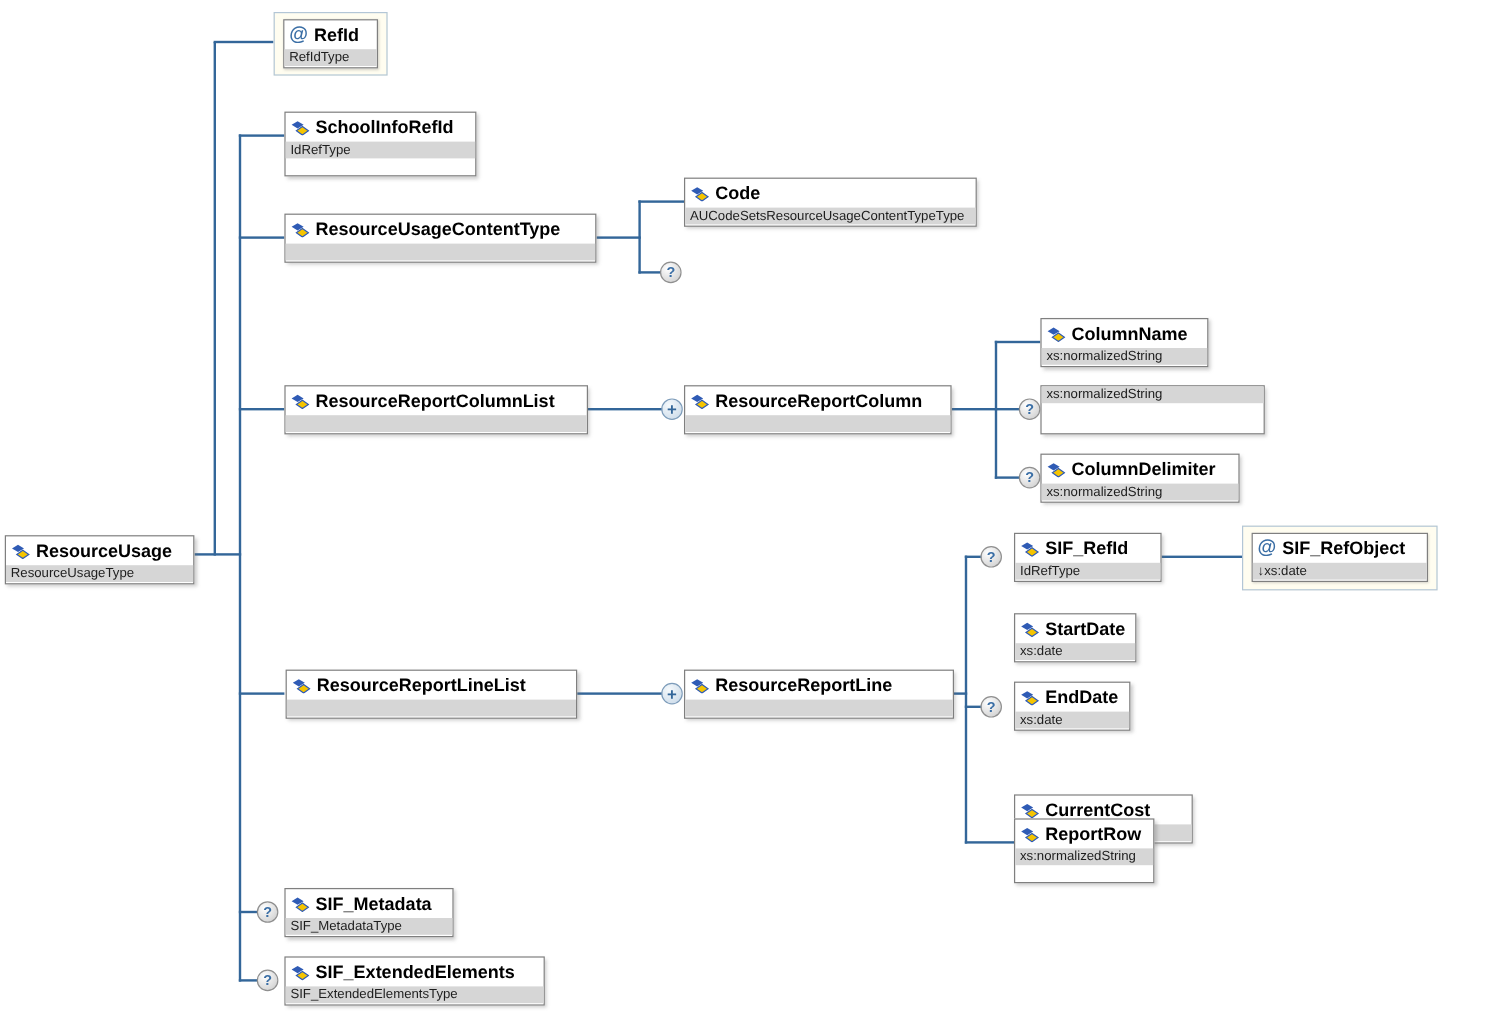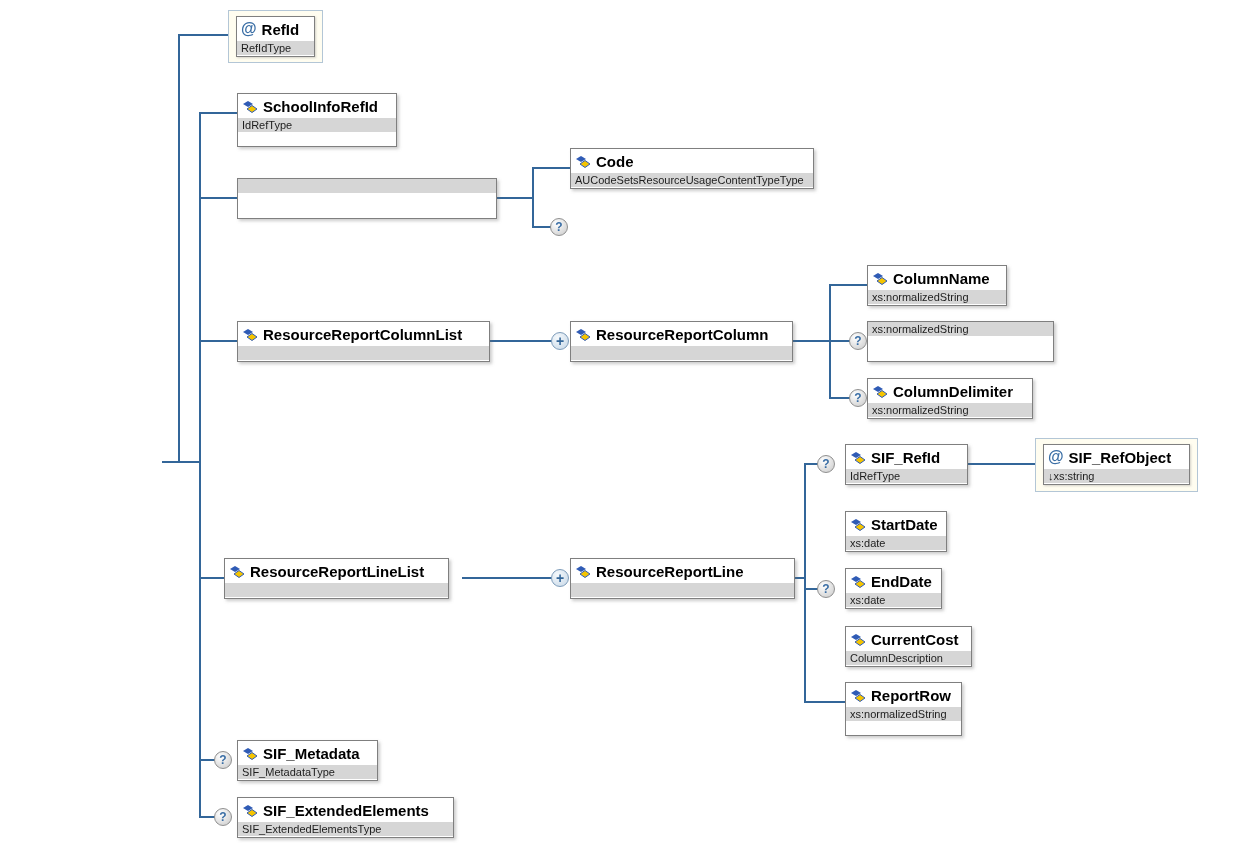--- a/index.html
+++ b/index.html
@@ -83,20 +83,32 @@
   <div class="qcircle" style="left:817px;top:580px">
       <span>?</span>
     </div>
   <div class="qcircle" style="left:214px;top:751px">
       <span>?</span>
     </div>
   <div class="qcircle" style="left:214px;top:808px">
       <span>?</span>
     </div>
 
+  <div class="node" style="left:4px;top:446px;width:158px;height:41px">
+    <div class="title">
+        <span class="el-icon">
+          <svg width="16" height="13" viewBox="0 0 16 13">
+            <polygon points="1,4 6,1 11,4 6,7" fill="#2f5bb5"></polygon>
+            <polygon points="5,9 10,5.5 15,9 10,12.5" fill="#f5c400" stroke="#2f5bb5" stroke-width="1"></polygon>
+          </svg>
+        </span>
+        <span>ResourceUsage</span>
+      </div>
+    <div class="dtype">ResourceUsageType</div>
+  </div>
 
   <div class="attr-wrap" style="left:228px;top:10px;width:95px;height:53px">
     <div class="node" style="left:7px;top:5px;width:79px;height:41px">
       <div class="title">
           <span class="at">@</span>
           <span>RefId</span>
         </div>
       <div class="dtype">RefIdType</div>
     </div>
   </div>
@@ -108,20 +120,29 @@
             <polygon points="1,4 6,1 11,4 6,7" fill="#2f5bb5"></polygon>
             <polygon points="5,9 10,5.5 15,9 10,12.5" fill="#f5c400" stroke="#2f5bb5" stroke-width="1"></polygon>
           </svg>
         </span>
         <span>SchoolInfoRefId</span>
       </div>
     <div class="dtype">IdRefType</div>
   </div>
 
   <div class="node" style="left:237px;top:178px;width:260px;height:41px">
+    <div class="title">
+        <span class="el-icon">
+          <svg width="16" height="13" viewBox="0 0 16 13">
+            <polygon points="1,4 6,1 11,4 6,7" fill="#2f5bb5"></polygon>
+            <polygon points="5,9 10,5.5 15,9 10,12.5" fill="#f5c400" stroke="#2f5bb5" stroke-width="1"></polygon>
+          </svg>
+        </span>
+        <span>ResourceUsageContentType</span>
+      </div>
     <div class="dtype"></div>
   </div>
 
   <div class="node" style="left:570px;top:148px;width:244px;height:41px">
     <div class="title">
         <span class="el-icon">
           <svg width="16" height="13" viewBox="0 0 16 13">
             <polygon points="1,4 6,1 11,4 6,7" fill="#2f5bb5"></polygon>
             <polygon points="5,9 10,5.5 15,9 10,12.5" fill="#f5c400" stroke="#2f5bb5" stroke-width="1"></polygon>
           </svg>
@@ -181,21 +202,21 @@
           <svg width="16" height="13" viewBox="0 0 16 13">
             <polygon points="1,4 6,1 11,4 6,7" fill="#2f5bb5"></polygon>
             <polygon points="5,9 10,5.5 15,9 10,12.5" fill="#f5c400" stroke="#2f5bb5" stroke-width="1"></polygon>
           </svg>
         </span>
         <span>ColumnDelimiter</span>
       </div>
     <div class="dtype">xs:normalizedString</div>
   </div>
 
-  <div class="node" style="left:224px;top:558px;width:225px;height:41px">
+  <div class="node" style="left:238px;top:558px;width:243px;height:41px">
     <div class="title">
         <span class="el-icon">
           <svg width="16" height="13" viewBox="0 0 16 13">
             <polygon points="1,4 6,1 11,4 6,7" fill="#2f5bb5"></polygon>
             <polygon points="5,9 10,5.5 15,9 10,12.5" fill="#f5c400" stroke="#2f5bb5" stroke-width="1"></polygon>
           </svg>
         </span>
         <span>ResourceReportLineList</span>
       </div>
     <div class="dtype"></div>
@@ -226,21 +247,21 @@
       </div>
     <div class="dtype">IdRefType</div>
   </div>
 
   <div class="attr-wrap" style="left:1035px;top:438px;width:163px;height:54px">
     <div class="node" style="left:7px;top:5px;width:147px;height:41px">
       <div class="title">
           <span class="at">@</span>
           <span>SIF_RefObject</span>
         </div>
-      <div class="dtype">↓xs:string</div>
+      <div class="dtype">↓xs:date</div>
     </div>
   </div>
 
   <div class="node" style="left:845px;top:511px;width:102px;height:41px">
     <div class="title">
         <span class="el-icon">
           <svg width="16" height="13" viewBox="0 0 16 13">
             <polygon points="1,4 6,1 11,4 6,7" fill="#2f5bb5"></polygon>
             <polygon points="5,9 10,5.5 15,9 10,12.5" fill="#f5c400" stroke="#2f5bb5" stroke-width="1"></polygon>
           </svg>
@@ -256,21 +277,21 @@
           <svg width="16" height="13" viewBox="0 0 16 13">
             <polygon points="1,4 6,1 11,4 6,7" fill="#2f5bb5"></polygon>
             <polygon points="5,9 10,5.5 15,9 10,12.5" fill="#f5c400" stroke="#2f5bb5" stroke-width="1"></polygon>
           </svg>
         </span>
         <span>EndDate</span>
       </div>
     <div class="dtype">xs:date</div>
   </div>
 
-  <div class="node" style="left:845px;top:626px;width:127px;height:41px">
+  <div class="node" style="left:845px;top:662px;width:149px;height:41px">
     <div class="title">
         <span class="el-icon">
           <svg width="16" height="13" viewBox="0 0 16 13">
             <polygon points="1,4 6,1 11,4 6,7" fill="#2f5bb5"></polygon>
             <polygon points="5,9 10,5.5 15,9 10,12.5" fill="#f5c400" stroke="#2f5bb5" stroke-width="1"></polygon>
           </svg>
         </span>
         <span>CurrentCost</span>
       </div>
     <div class="dtype">ColumnDescription</div>

